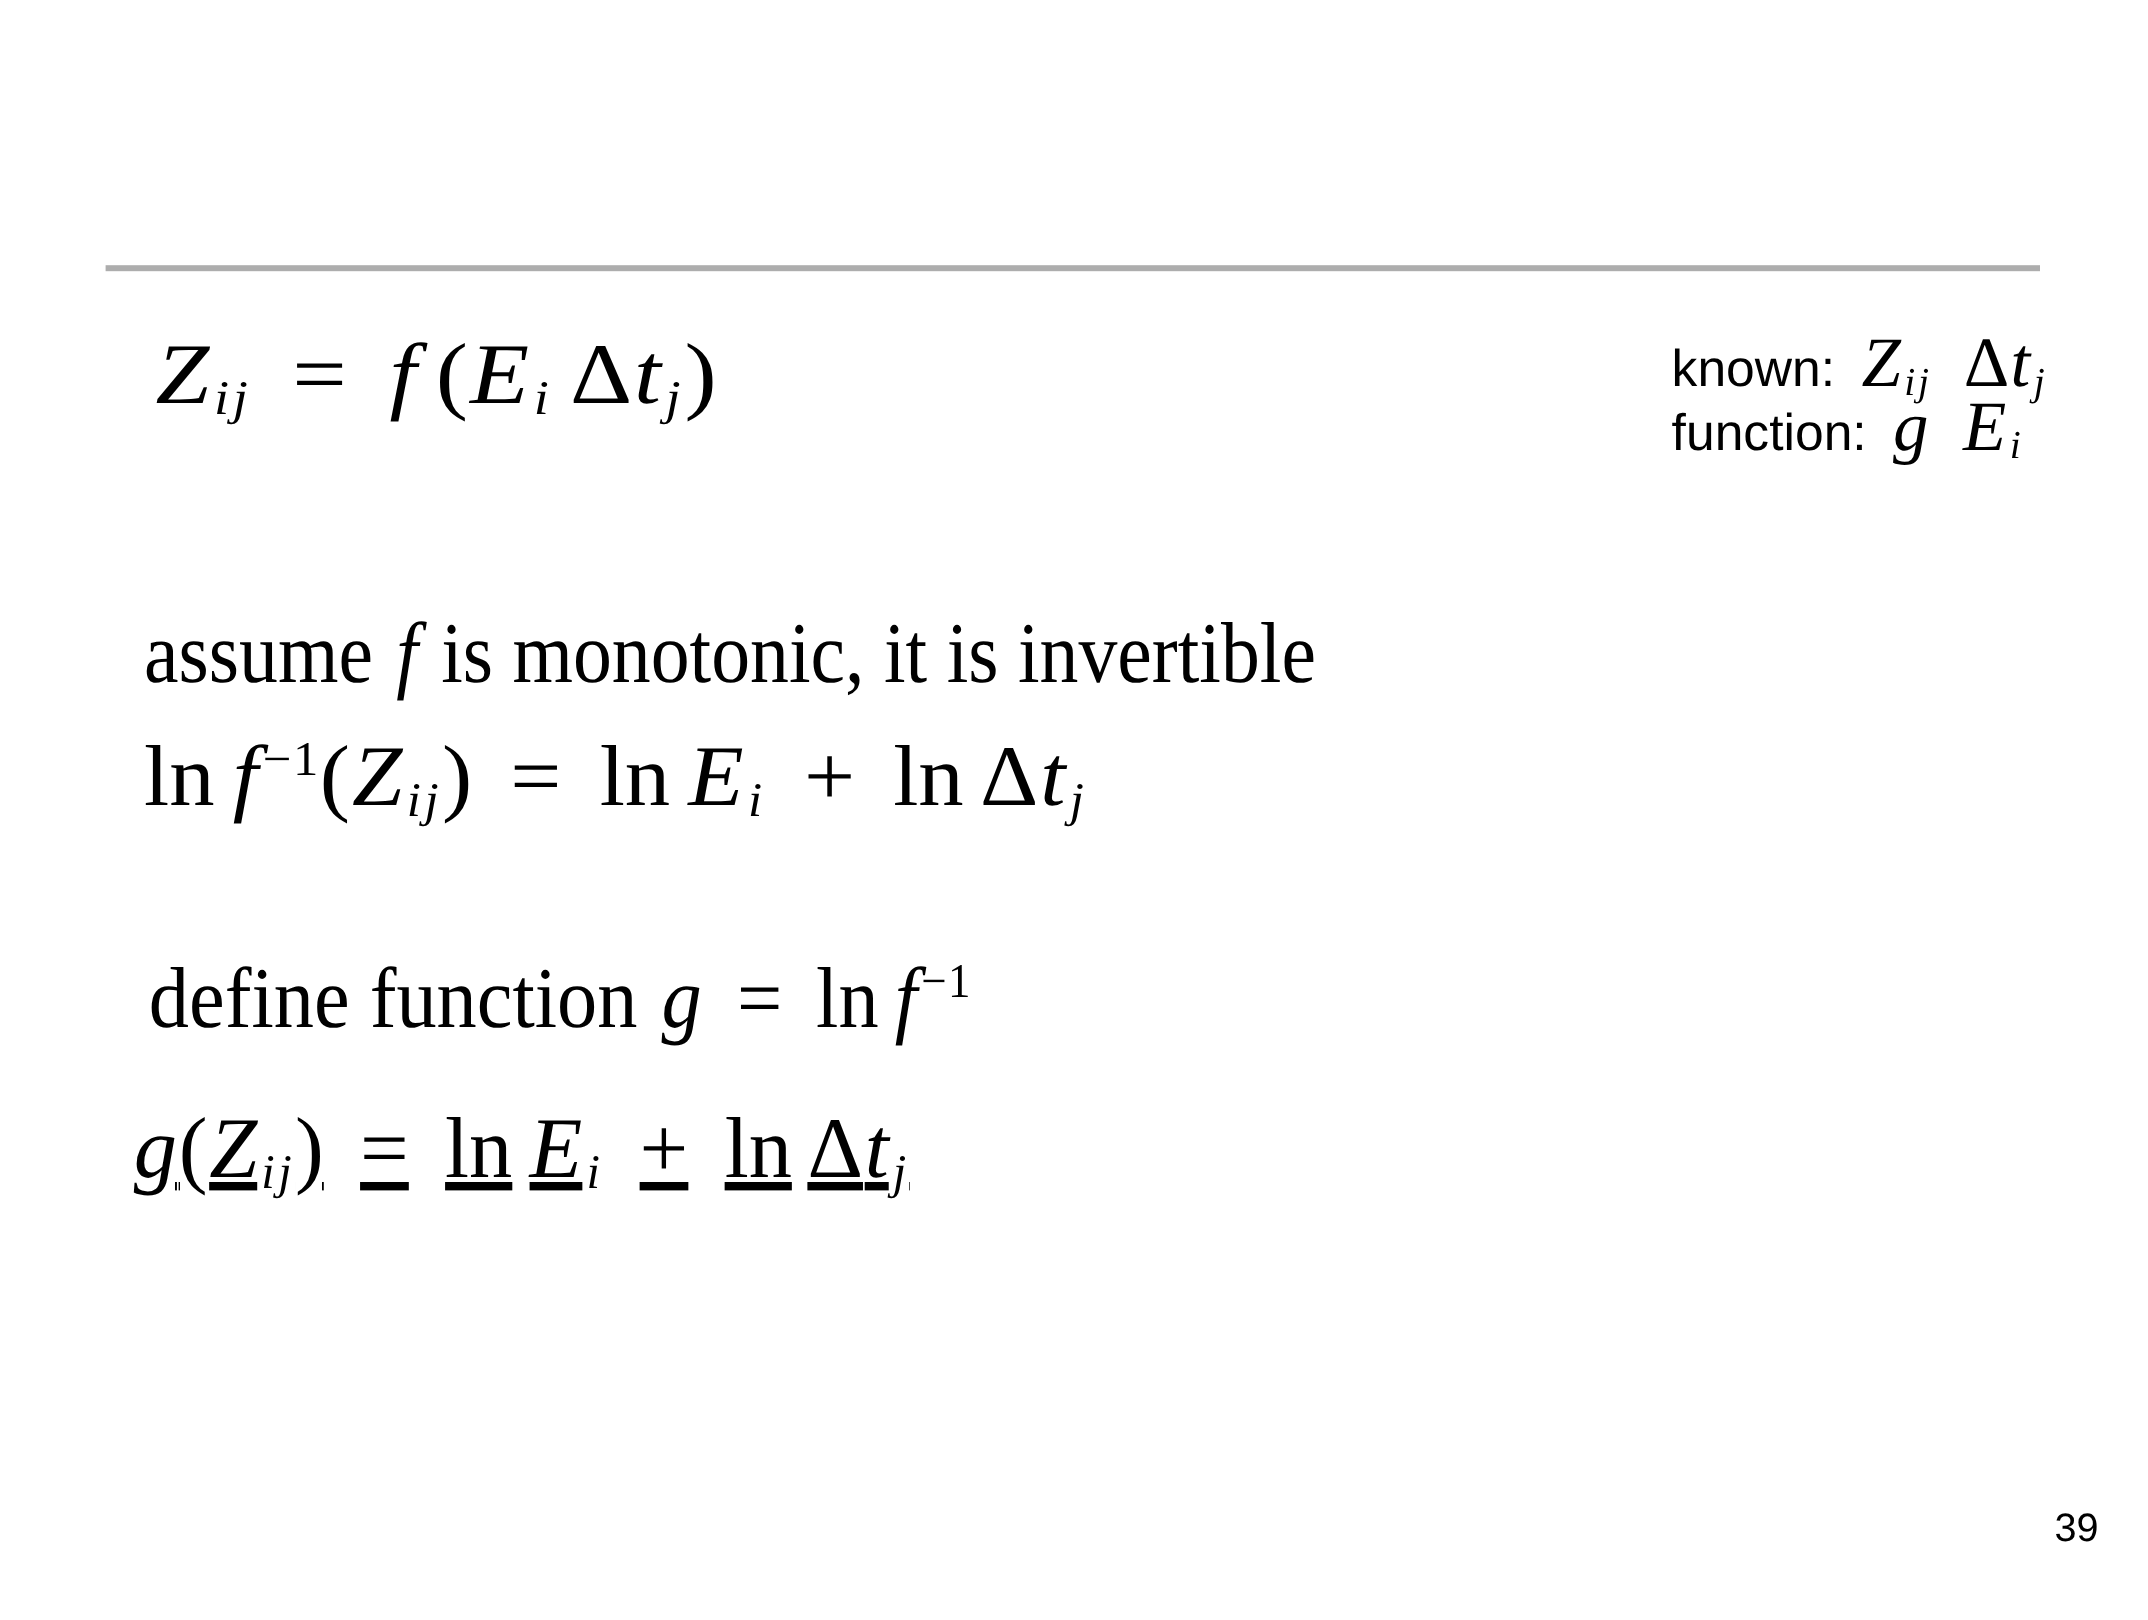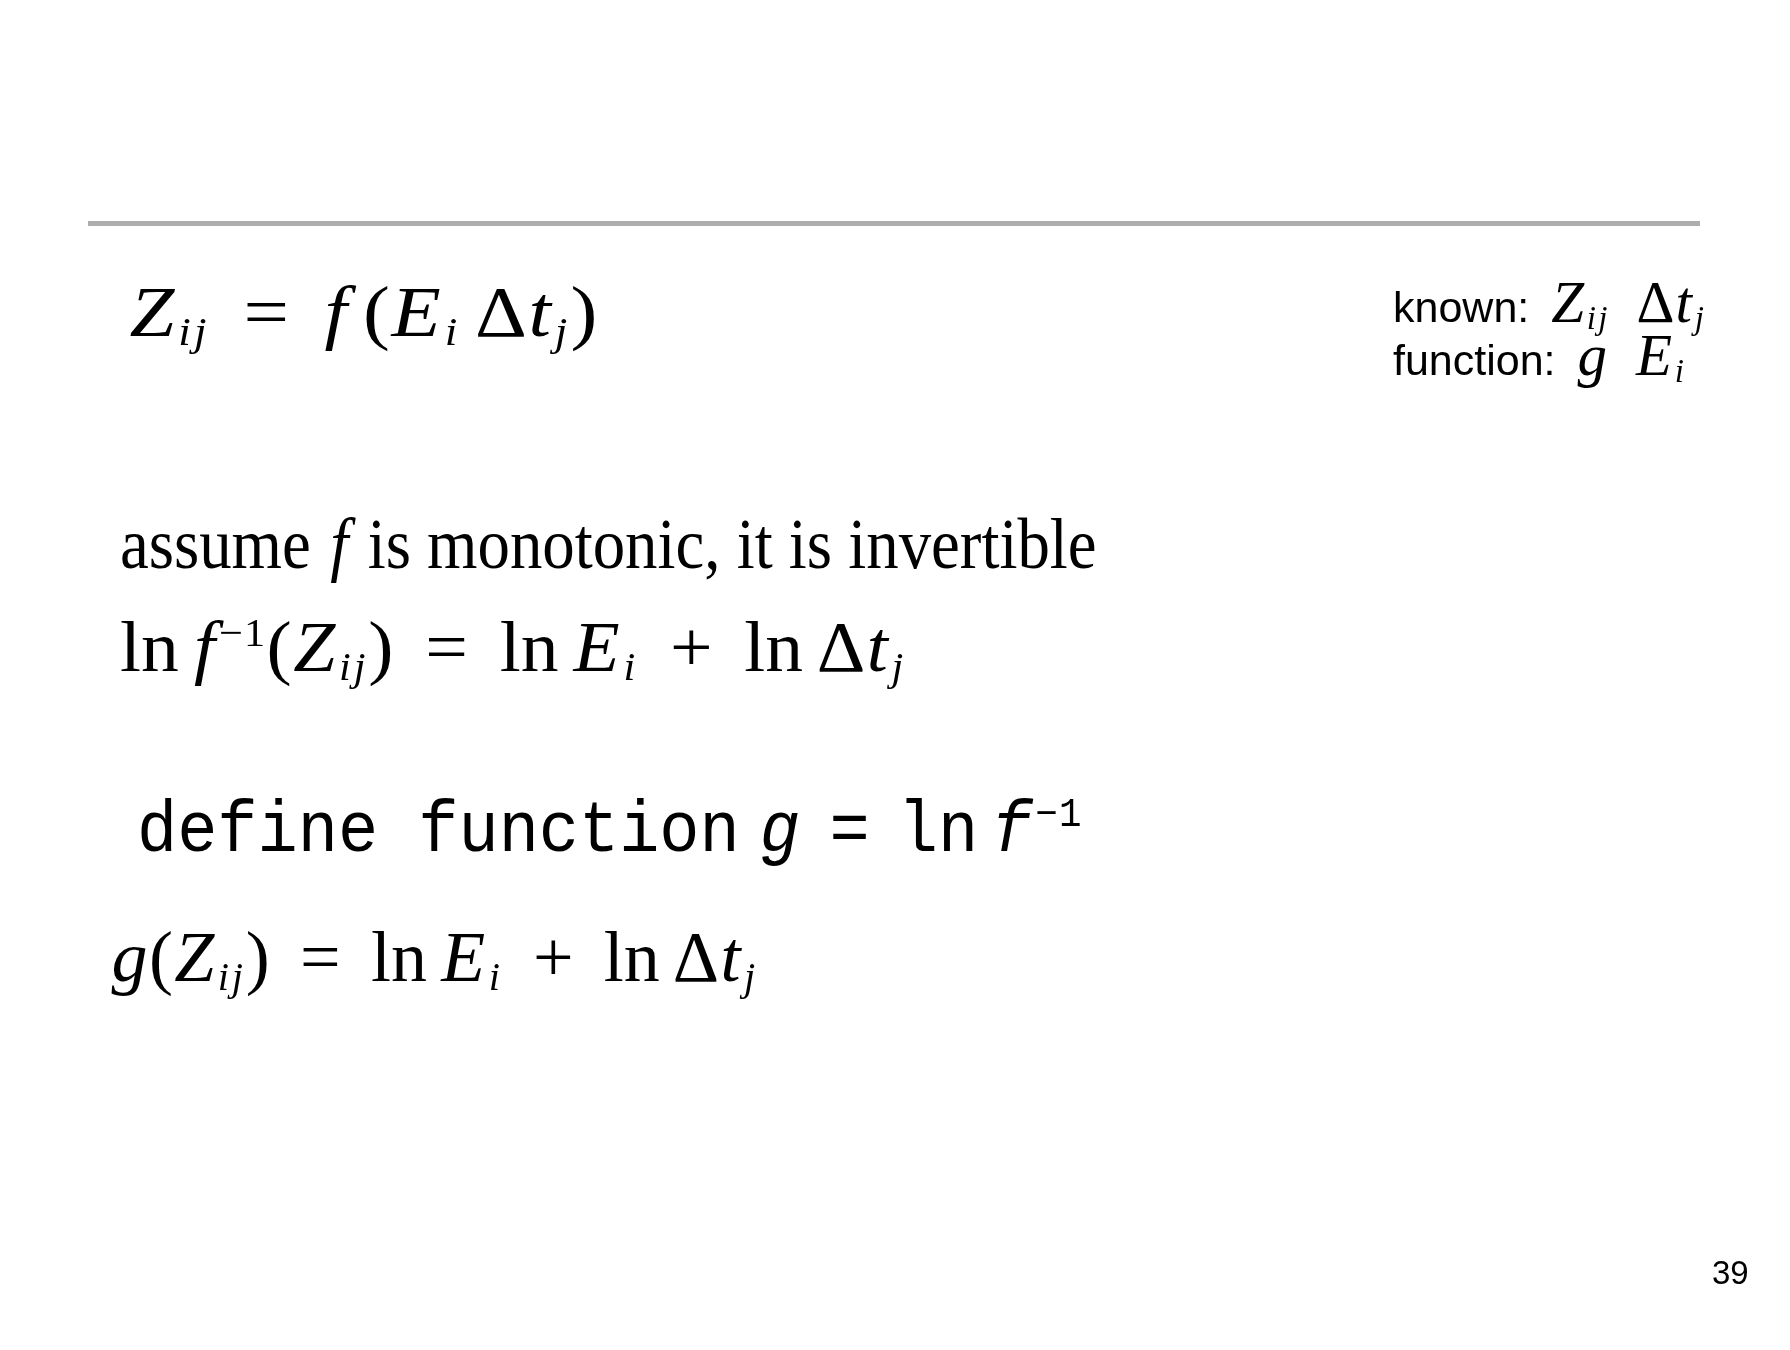--- a/index.html
+++ b/index.html
@@ -22,21 +22,21 @@
   }
   .line {
     position: absolute;
     white-space: nowrap;
     font-size: 72px;
     line-height: 1.25;
   }
   .stretch { display: inline-block; transform-origin: 0 50%; }
   .sx112 { transform: scaleX(1.12); }
   .sx105 { transform: scaleX(1.05); }
-  .sx100 { transform: scaleX(1.0); }
+  .sx100 { transform: scaleX(1.0); text-decoration: underline; }
   .sx93  { transform: scaleX(0.93); }
   .sx90  { transform: scaleX(0.90); }
 
   
   .tk-tx  { }
   .tk-mi  { font-style: italic; margin: 0 0.02em; }
   .tk-mn  { }
   .tk-mo  { margin: 0 0.42em; }
   .tk-sub { font-size: 56%; font-style: italic; vertical-align: -0.22em; letter-spacing: 0.07em; margin-left: 0.05em; }
   .tk-sup { font-size: 56%; vertical-align: 0.62em; letter-spacing: 0.03em; margin-left: 0.06em; }
@@ -94,21 +94,21 @@
   </div>
 
   <div class="line" style="left:120px; top:467px;margin-top:32px;">
     <span class="stretch sx90"><span class="tk-tx">assume</span><span class="tk-sp2"></span><span class="tk-mi">f</span><span class="tk-sp2"></span><span class="tk-tx">is monotonic, it is invertible</span></span>
   </div>
 
   <div class="line" style="left:120px; top:562px;margin-top:40px;">
     <span class="stretch sx105"><span class="tk-mn">ln</span><span class="tk-sp"></span><span class="tk-mi">f</span><span class="tk-sup">−1</span><span class="tk-mn">(</span><span class="tk-mi">Z</span><span class="tk-sub">ij</span><span class="tk-mn">)</span><span class="tk-mo">=</span><span class="tk-mn">ln</span><span class="tk-sp"></span><span class="tk-mi">E</span><span class="tk-sub">i</span><span class="tk-mo">+</span><span class="tk-mn">ln</span><span class="tk-sp"></span><span class="tk-mn">Δ</span><span class="tk-mi">t</span><span class="tk-sub">j</span></span>
   </div>
 
-  <div class="line" style="left:137px; top:787px;font-family:Liberation Mono, monospace;">
+  <div class="line" style="left:124px; top:787px;">
     <span class="stretch sx93"><span class="tk-tx">define function</span><span class="tk-sp2"></span><span class="tk-mi">g</span><span class="tk-mo">=</span><span class="tk-mn">ln</span><span class="tk-sp"></span><span class="tk-mi">f</span><span class="tk-sup">−1</span></span>
   </div>
 
   <div class="line" style="left:110px; top:912px;">
     <span class="stretch sx100"><span class="tk-mi">g</span><span class="tk-mn">(</span><span class="tk-mi">Z</span><span class="tk-sub">ij</span><span class="tk-mn">)</span><span class="tk-mo">=</span><span class="tk-mn">ln</span><span class="tk-sp"></span><span class="tk-mi">E</span><span class="tk-sub">i</span><span class="tk-mo">+</span><span class="tk-mn">ln</span><span class="tk-sp"></span><span class="tk-mn">Δ</span><span class="tk-mi">t</span><span class="tk-sub">j</span></span>
   </div>
 
   <div class="page-number">39</div>
 
 </div>

